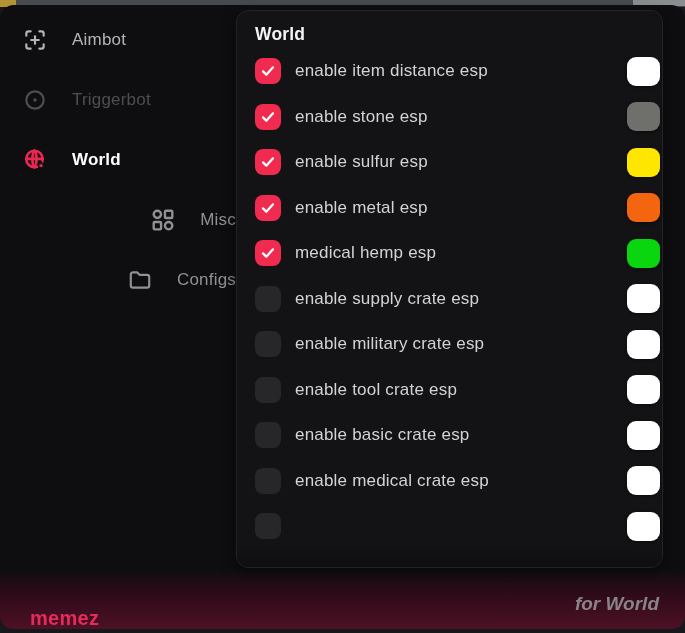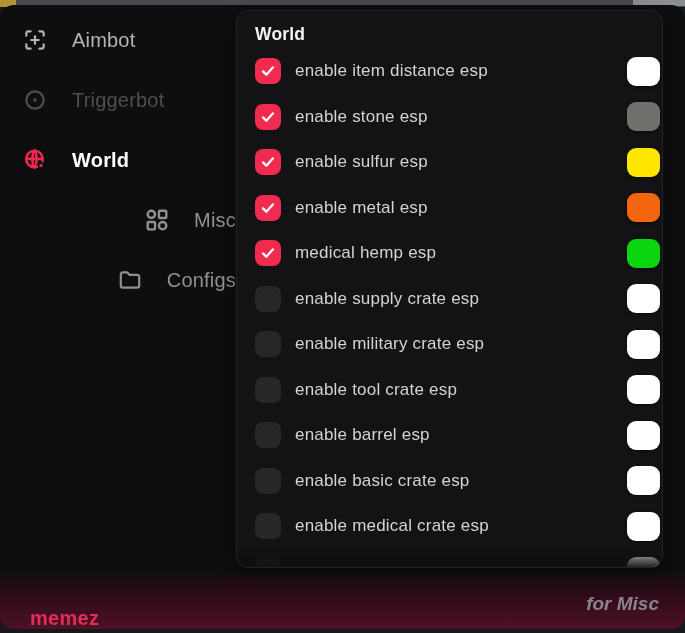--- a/index.html
+++ b/index.html
@@ -19,21 +19,21 @@
     position: absolute; left: 0; top: 5px; width: 685px; height: 624px;
     background: #0e0e10;
     border-radius: 14px 14px 13px 13px;
   }
 
   
   .sidebar { position: absolute; left: 0; top: 0; width: 236px; height: 560px; padding-top: 20px; }
   .nav-item {
     display: flex; align-items: center;
     height: 30px; margin-bottom: 30px; padding-left: 22px;
-    cursor: pointer; font-size: 20px; font-weight: 500; letter-spacing: .2px;
+    cursor: pointer; font-size: 17px; font-weight: 500; letter-spacing: .2px;
   }
   .nav-item .nicon { width: 26px; height: 26px; margin-right: 24px; flex: 0 0 26px; }
   .nav-item .nicon svg { width: 26px; height: 26px; display: block; }
   .nav-item[data-state="normal"]   { color: #b2b4b6; }
   .nav-item[data-state="muted"]    { color: #8f9194; justify-content: flex-end; }
   .nav-item[data-state="disabled"] { color: #4c4e50; text-align: center; }
   .nav-item[data-state="active"]   { color: #ffffff; font-weight: 600; }
   .nav-item[data-state="active"] .nicon { color: #ee2752; }
 
   
@@ -239,28 +239,20 @@
 
         <div class="row">
           <div class="checkbox">
             
           </div>
           <span class="row-label">enable tool crate esp</span>
           <span class="row-spacer"></span>
           <div class="swatch" style="background: rgb(255, 255, 255);"></div>
         </div>
 
-        <div class="row">
-          <div class="checkbox">
-            
-          </div>
-          <span class="row-label">enable barrel esp</span>
-          <span class="row-spacer"></span>
-          <div class="swatch" style="background: rgb(255, 255, 255);"></div>
-        </div>
 
         <div class="row">
           <div class="checkbox">
             
           </div>
           <span class="row-label">enable basic crate esp</span>
           <span class="row-spacer"></span>
           <div class="swatch" style="background: rgb(255, 255, 255);"></div>
         </div>
 
@@ -282,16 +274,16 @@
           <div class="swatch" style="background: rgb(255, 255, 255);"></div>
         </div>
 
     </div>
 
     <div class="panel-fade"></div>
   </section>
 
   <footer class="footer">
     <span class="brand">memez</span>
-    <span class="tagline">for Misc</span>
+    <span class="tagline">for World</span>
   </footer>
 
 </div>
 
 </body></html>

